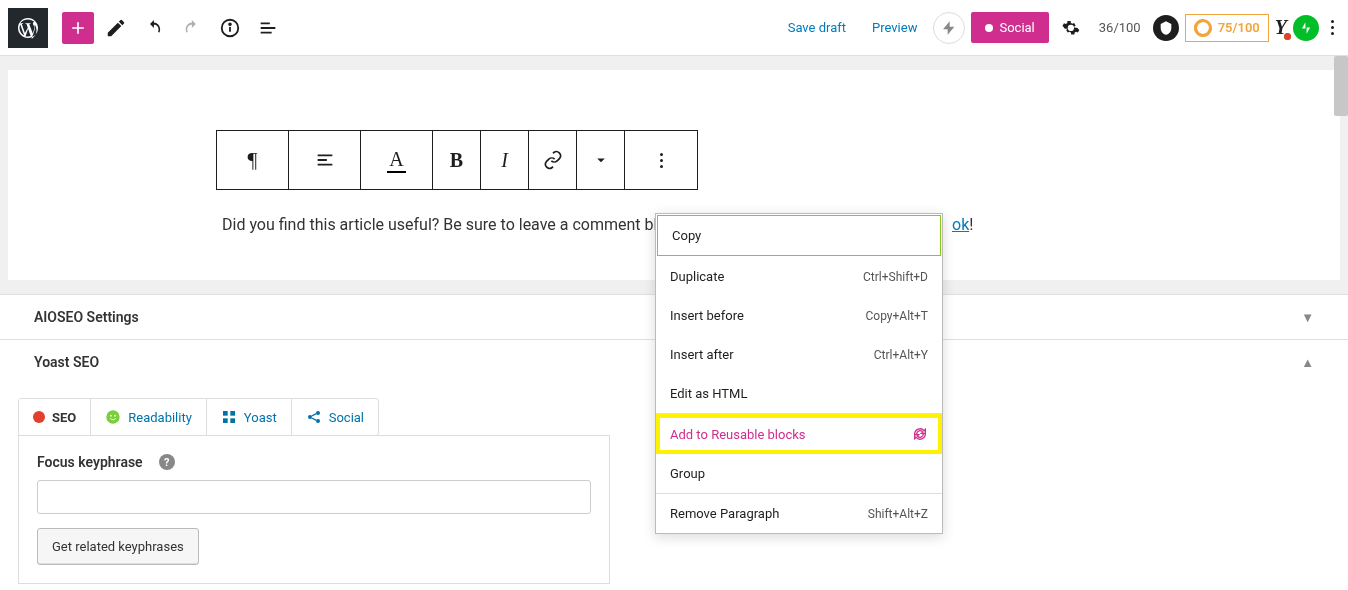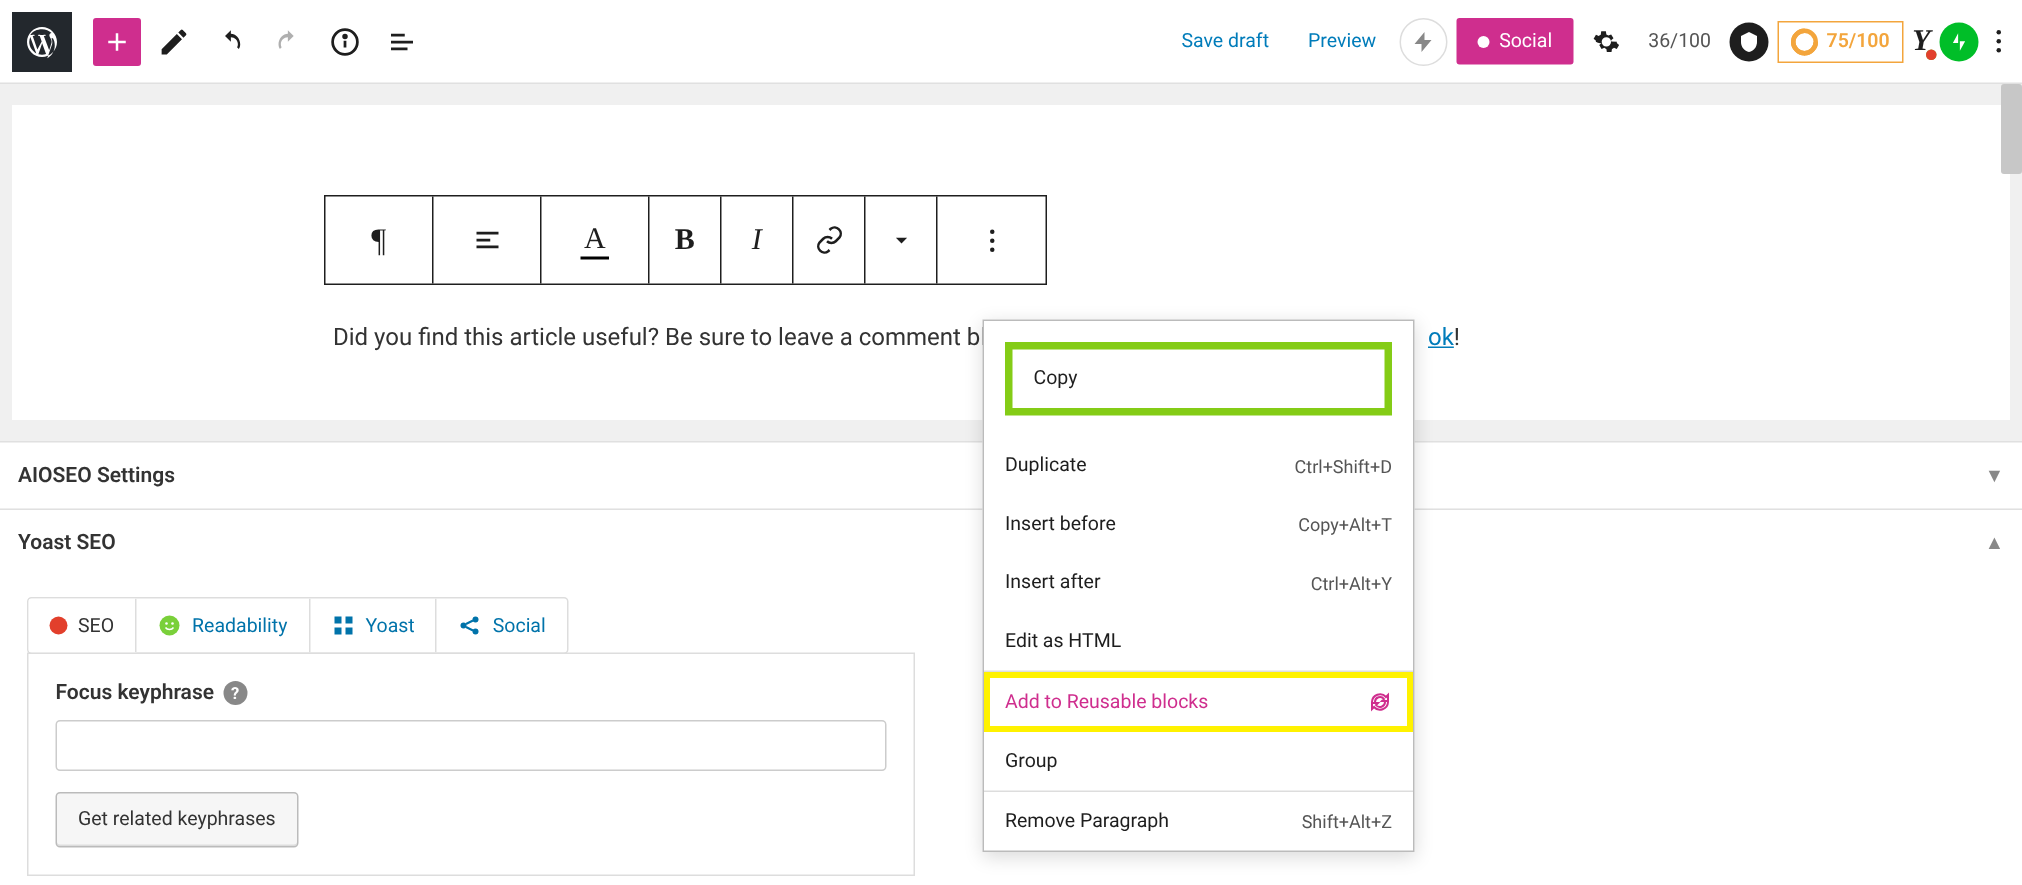--- a/index.html
+++ b/index.html
@@ -26,37 +26,37 @@
 .jetpack-green svg{width:14px;height:14px;fill:#fff}
 .kebab{display:flex;flex-direction:column;gap:3px;padding:6px;cursor:pointer}
 .kebab span{width:3px;height:3px;border-radius:50%;background:#1e1e1e}
 .canvas{margin:14px 8px 0;background:#fff;height:210px;position:relative;padding-top:60px}
 .block-toolbar{position:absolute;top:60px;left:208px;display:flex;border:1px solid #1e1e1e;background:#fff}
 .bt-btn{width:72px;height:58px;border-right:1px solid #1e1e1e;display:flex;align-items:center;justify-content:center;cursor:pointer;font-family:Georgia,serif}
 .bt-btn.narrow{width:48px}
 .bt-btn:last-child{border-right:none}
 .content-text{position:absolute;top:145px;left:214px;font-size:16px;color:#333}
 .content-text a{color:#007cba;text-decoration:underline}
-.panel{background:#fff;border-top:1px solid #e0e0e0;padding:14px 12px;display:flex;align-items:flex-end;justify-content:space-between}
+.panel{background:#fff;border-top:1px solid #e0e0e0;padding:14px 34px;display:flex;align-items:flex-end;justify-content:space-between}
 .panel-title{font-weight:600;font-size:14px;color:#333}
 .panel .chev{color:#888}
 .yoast-body{background:#fff;padding:14px 18px 40px}
 .tabs{display:flex;border:1px solid #ddd;width:fit-content;border-radius:3px;overflow:hidden}
 .tab{padding:10px 14px;display:flex;align-items:center;gap:7px;border-right:1px solid #ddd;cursor:pointer;font-size:13px;color:#0073aa}
 .tab:last-child{border-right:none}
-.tab.active{color:#333;font-weight:400;background:#fff}
+.tab.active{color:#333;font-weight:700;background:#fff}
 .tab .dot{width:12px;height:12px;border-radius:50%}
 .tab-content{border:1px solid #ddd;border-top:1px solid #ddd;padding:18px;margin-top:-1px;width:592px}
-.label-row{display:flex;align-items:center;gap:6px;margin-bottom:10px;font-size:14px;font-weight:600;color:#333}
+.label-row{display:flex;align-items:center;gap:16px;margin-bottom:10px;font-size:14px;font-weight:600;color:#333}
 .help{width:16px;height:16px;border-radius:50%;background:#888;color:#fff;display:flex;align-items:center;justify-content:center;font-size:11px;font-weight:bold}
 .kp-input{width:100%;height:34px;border:1px solid #ccc;border-radius:3px;padding:0 10px;margin-bottom:14px}
 .kp-btn{border:1px solid #bbb;border-radius:3px;padding:10px 14px;background:#f6f6f6;cursor:pointer;font-size:13px;color:#333;box-shadow:inset 0 -1px 0 #ddd}
 .dropdown{position:absolute;top:213px;left:655px;width:288px;background:#fff;border:1px solid #bbb;box-shadow:0 3px 12px rgba(0,0,0,.15);z-index:100}
 .dd-item{padding:12px 14px;display:flex;justify-content:space-between;align-items:center;font-size:13px;cursor:pointer}
-.dd-item.highlight-pink{border:5px solid #84cc16;margin:14px}
+.dd-item.highlight-pink{border:1px solid #84cc16;margin:1px}
 .dd-item.highlight-yellow{outline:4px solid #fff200;outline-offset:-4px;color:#cf2e8e}
 .dd-item .kbd{color:#555;font-size:12px}
 .dd-sep{height:1px;background:#ddd}
 .reuse-icon{width:16px;height:16px}
 .scrollbar-stub{position:absolute;right:0;top:56px;width:14px;height:60px;background:#c7c7c7;border-radius:2px}
 svg{display:block}
 .tab .gicon{width:16px;height:16px}
 </style>
 </head>
 <body>

